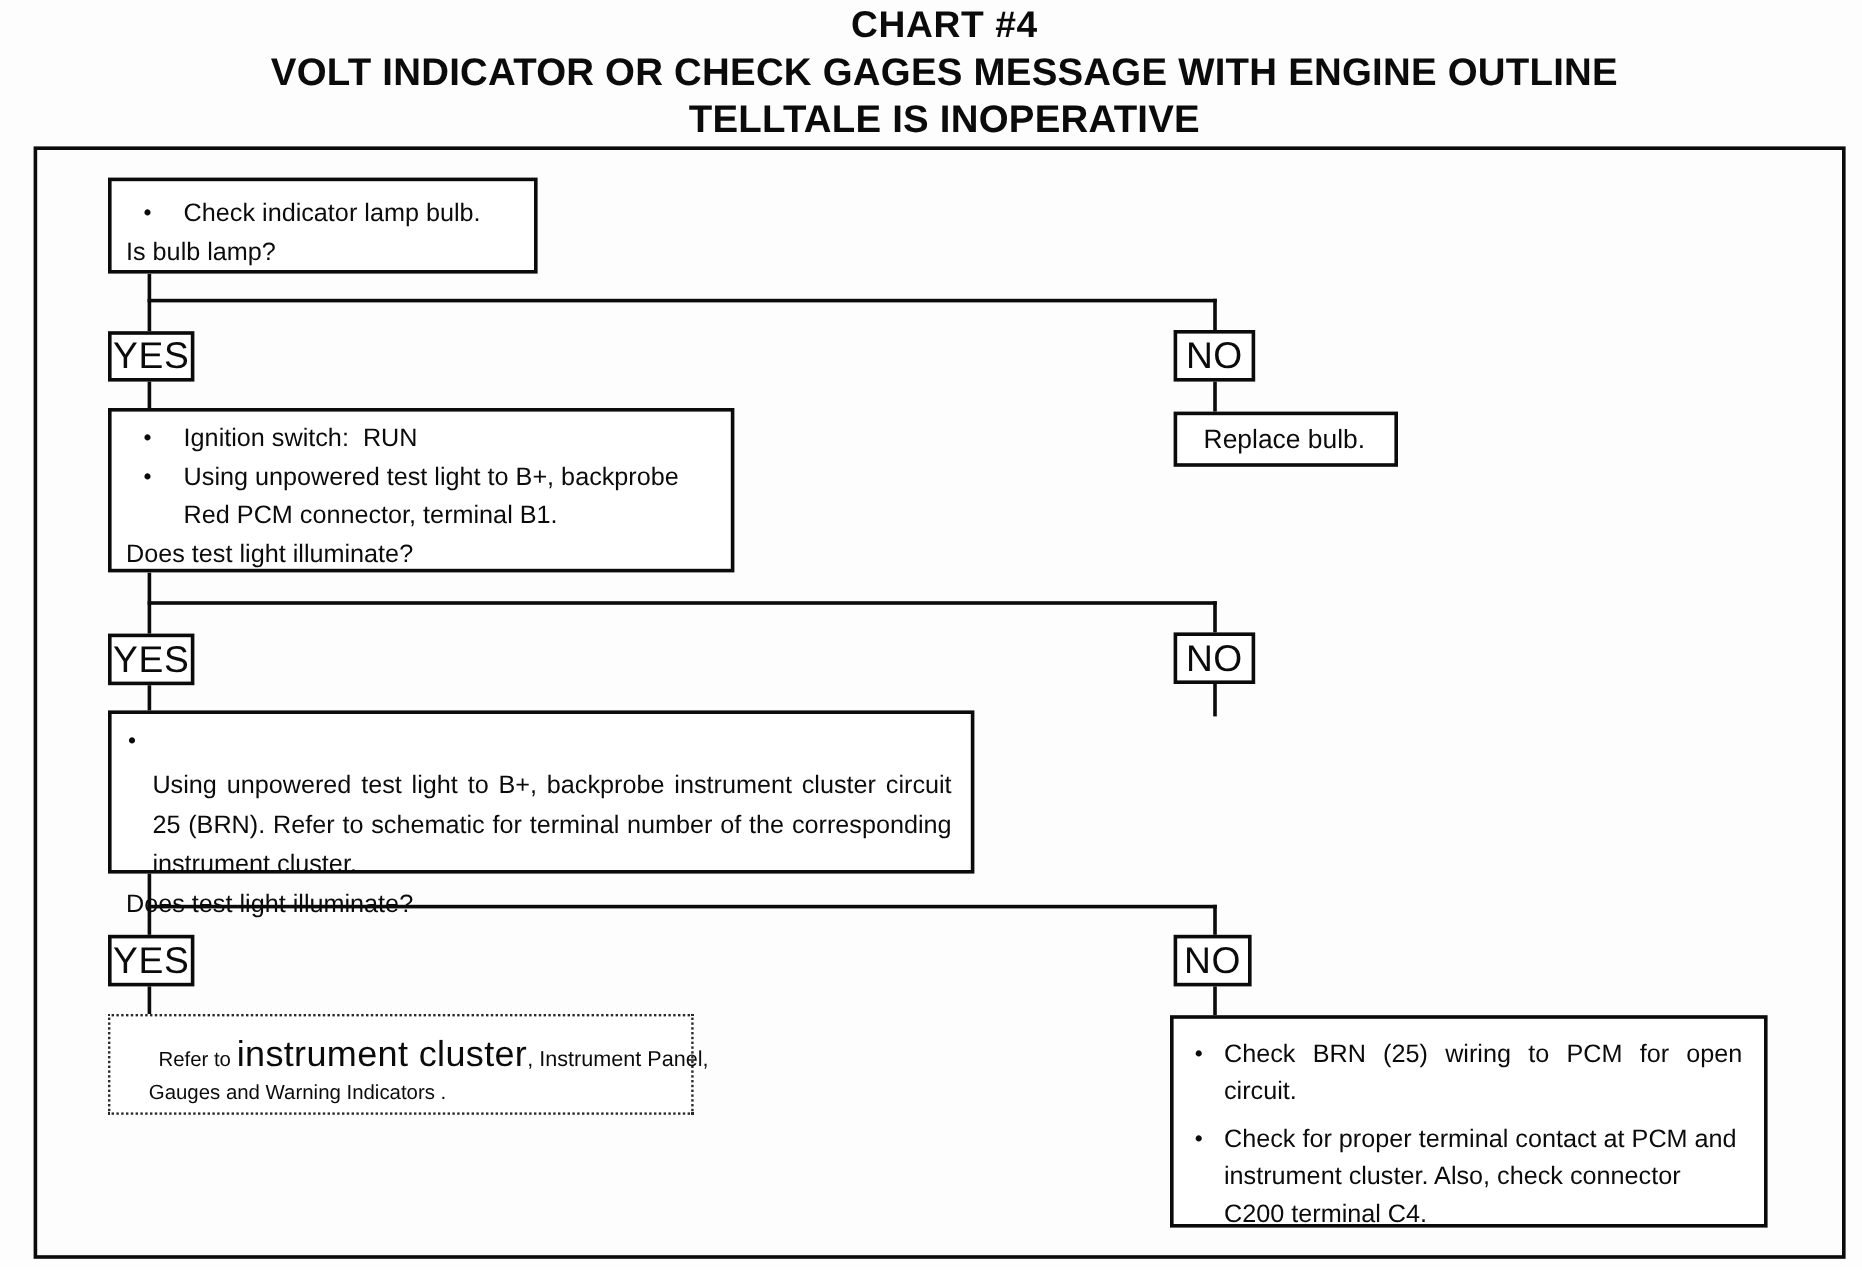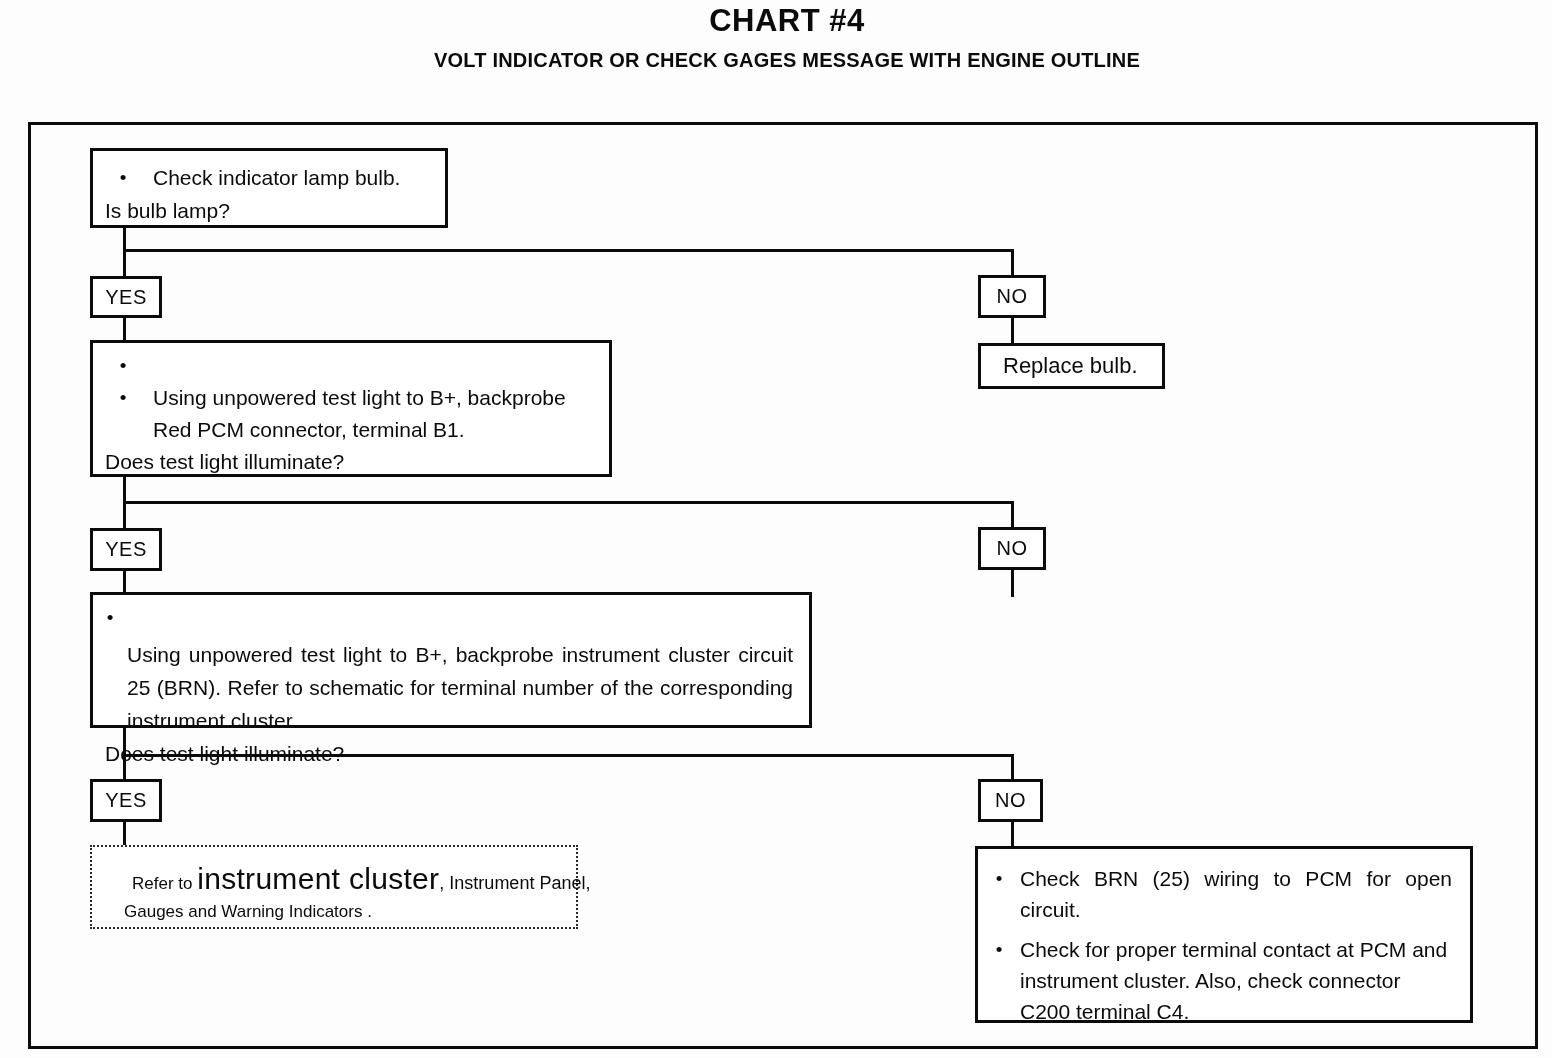--- a/index.html
+++ b/index.html
@@ -6,33 +6,33 @@
   .page{
     position:relative;width:1552px;height:1058px;background:#fdfdfd;
     font-family:"Liberation Sans","DejaVu Sans",sans-serif;color:#0b0b0b;
     overflow:hidden;
   }
   .title{
     position:absolute;top:2px;left:0;width:1552px;text-align:center;
     padding-left:22px;box-sizing:border-box;font-weight:700;
   }
   .title .t1{font-size:31px;line-height:38px;letter-spacing:.5px;}
-  .title .t2{font-size:20px;line-height:40px;letter-spacing:.2px;}
+  .title .t2{font-size:32px;line-height:40px;letter-spacing:.2px;}
   .title .t3{font-size:32px;line-height:39px;letter-spacing:.2px;}
   .frame{
     position:absolute;left:28px;top:122px;width:1504px;height:921px;
     border:3px solid #0b0b0b;background:transparent;
   }
   .box{
     position:absolute;border:3px solid #0b0b0b;background:#fff;
     box-sizing:border-box;font-size:21px;
   }
   .tag{
     display:flex;align-items:center;justify-content:center;
-    font-size:20px;letter-spacing:.5px;
+    font-size:31px;letter-spacing:.5px;
   }
   .action{display:flex;align-items:center;font-size:22px;padding-left:22px;}
   .line{position:absolute;background:#0b0b0b;}
   .bullet-row{display:flex;align-items:flex-start;}
   .bullet{
     flex:0 0 34px;text-align:center;font-size:19px;line-height:inherit;
   }
   .bullet.wide{flex:0 0 60px;}
   .btext{flex:1;padding-right:27px;}
   .justify{text-align:justify;}
@@ -53,20 +53,21 @@
   .wiring .bullet-row + .bullet-row{margin-top:9px;}
 </style>
 </head>
 <body>
 
 <div class="page">
 
   <div class="title">
     <div class="t1">CHART #4</div>
     <div class="t2">VOLT INDICATOR OR CHECK GAGES MESSAGE WITH ENGINE OUTLINE</div>
+    <div class="t3">TELLTALE IS INOPERATIVE</div>
   </div>
 
   <div class="frame"></div>
 
   <div class="line" style="left:123px;top:228px;width:3px;height:50px;"></div>
   <div class="line" style="left:123px;top:249px;width:891px;height:3px;"></div>
   <div class="line" style="left:1011px;top:249px;width:3px;height:28px;"></div>
   <div class="line" style="left:1011px;top:317px;width:3px;height:28px;"></div>
   <div class="line" style="left:123px;top:317px;width:3px;height:23px;"></div>
 
@@ -91,20 +92,21 @@
   </div>
 
   <div class="box tag" style="left:90px;top:276px;width:72px;height:42px;">YES</div>
   <div class="box tag" style="left:978px;top:275px;width:68px;height:43px;">NO</div>
 
   <div class="box action" style="left:978px;top:343px;width:187px;height:46px;">Replace bulb.</div>
 
   <div class="box step" style="left:90px;top:340px;width:522px;height:137px;padding-top:7px;line-height:32px;">
     <div class="bullet-row">
       <span class="bullet wide">•</span>
+      <div class="btext prewrap">Ignition switch:  RUN</div>
     </div>
     <div class="bullet-row">
       <span class="bullet wide">•</span>
       <div class="btext">Using unpowered test light to B+, backprobe Red PCM connector, terminal B1.</div>
     </div>
     <div class="qline">Does test light illuminate?</div>
   </div>
 
   <div class="box tag" style="left:90px;top:528px;width:72px;height:43px;">YES</div>
   <div class="box tag" style="left:978px;top:527px;width:68px;height:43px;">NO</div>

